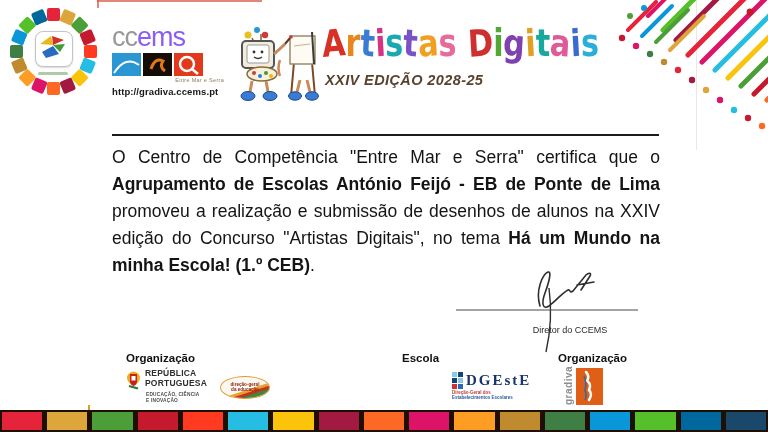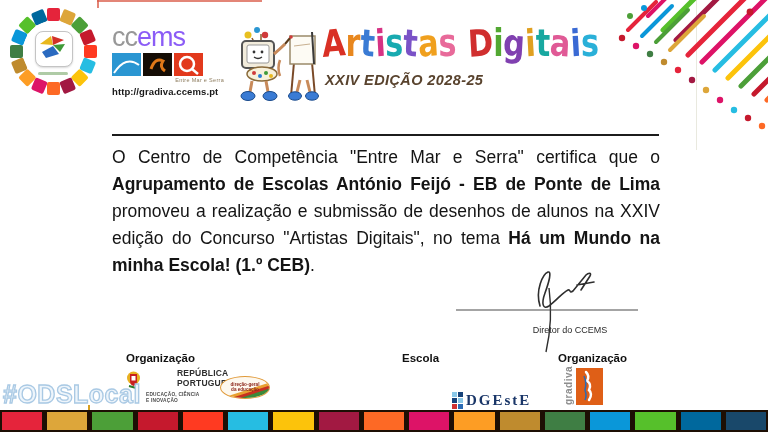--- a/index.html
+++ b/index.html
@@ -36,32 +36,32 @@
   .cert-rule{left:112px;top:134px;width:547px;height:2px;background:#1c1c1c;}
   .cert-body{left:112px;top:144px;width:548px;font-size:17.5px;line-height:27px;text-align:justify;color:#141414;}
 
   
   .sig-svg{left:452px;top:260px;width:192px;height:98px;pointer-events:none;z-index:3;}
   .sig-name{left:452px;top:314px;width:188px;text-align:center;font-size:9px;color:#2a2a2a;}
   .sig-role{left:476px;top:325px;width:188px;text-align:center;font-size:9px;color:#2a2a2a;}
 
   
   .f-label{font-size:11.5px;font-weight:bold;color:#111;}
-  .republica{left:126px;top:369px;display:flex;align-items:flex-start;gap:32px;}
+  .republica{left:126px;top:369px;display:flex;align-items:flex-start;}
   .rep-text{margin-left:4px;font-size:8.5px;font-weight:bold;color:#2e2e2e;line-height:9.5px;letter-spacing:.2px;}
   .rep-sub{left:146px;top:392px;font-size:4.8px;font-weight:bold;color:#4c4c4c;line-height:5.6px;letter-spacing:.2px;}
   .dge-oval{left:220px;top:376px;width:48px;height:21px;border:1px solid #e09a3a;border-radius:50%;
             background:#fdf8ef;overflow:hidden;text-align:center;}
   .dge-oval .stripe{position:absolute;width:60px;height:4px;transform:rotate(-18deg);}
   .dge-text{position:relative;font-size:4.6px;font-weight:bold;color:#8c2418;line-height:5.4px;margin-top:4.5px;}
 
   .ipdj{left:398px;top:362px;width:44px;text-align:center;}
   .ipdj-letters span{font-size:21px;font-weight:bold;line-height:20px;}
   .ipdj-line{height:1px;background:#b4b4b4;margin:2px 4px 0 4px;}
-  .dgeste{left:452px;top:372px;margin-top:20px;}
+  .dgeste{left:452px;top:372px;}
   .dgeste-row{display:flex;align-items:center;}
   .dgeste-grid{display:grid;grid-template-columns:5px 5px;grid-auto-rows:5px;gap:1px;margin-right:3px;}
   .dgeste-name{font-size:15px;font-weight:bold;color:#1a3668;letter-spacing:2px;font-family:"Liberation Serif",serif;}
   .dgeste-sub1{font-size:4.5px;font-weight:bold;color:#bf3a3a;margin-top:1px;}
   .dgeste-sub2{font-size:4.5px;font-weight:bold;color:#2a5a9a;}
   .gradiva{left:563px;top:368px;display:flex;align-items:flex-end;}
   .gradiva-name{writing-mode:vertical-rl;transform:rotate(180deg);font-size:10px;font-weight:bold;
                 color:#8e8e8e;letter-spacing:.5px;height:36px;}
   .gradiva-rect{width:27px;height:37px;background:#df5f17;margin-left:2px;position:relative;}
 
@@ -284,21 +284,20 @@
   <div class="abs gradiva">
     <span class="gradiva-name">gradiva</span>
     <div class="gradiva-rect">
       <svg width="27" height="37" viewBox="0 0 27 37">
         <path d="M10,4 q4,4 1,9 q5,3 2,9 q4,4 0,10" stroke="#ffffff" stroke-width="2.5" fill="none" stroke-linecap="round"></path>
         <path d="M8,8 q3,6 1,14 q2,6 0,10" stroke="#2a6ab4" stroke-width="1.5" fill="none"></path>
       </svg>
     </div>
   </div>
 
-  <div class="abs hashtag">#ODSLocal</div>
   <div class="abs connector"></div>
   <div class="abs sdg-strip">
       <div class="sdg-tile" style="background: rgb(229, 36, 59);"></div>
       <div class="sdg-tile" style="background: rgb(221, 166, 58);"></div>
       <div class="sdg-tile" style="background: rgb(76, 159, 56);"></div>
       <div class="sdg-tile" style="background: rgb(197, 25, 45);"></div>
       <div class="sdg-tile" style="background: rgb(255, 58, 33);"></div>
       <div class="sdg-tile" style="background: rgb(38, 189, 226);"></div>
       <div class="sdg-tile" style="background: rgb(252, 195, 11);"></div>
       <div class="sdg-tile" style="background: rgb(162, 25, 66);"></div>

